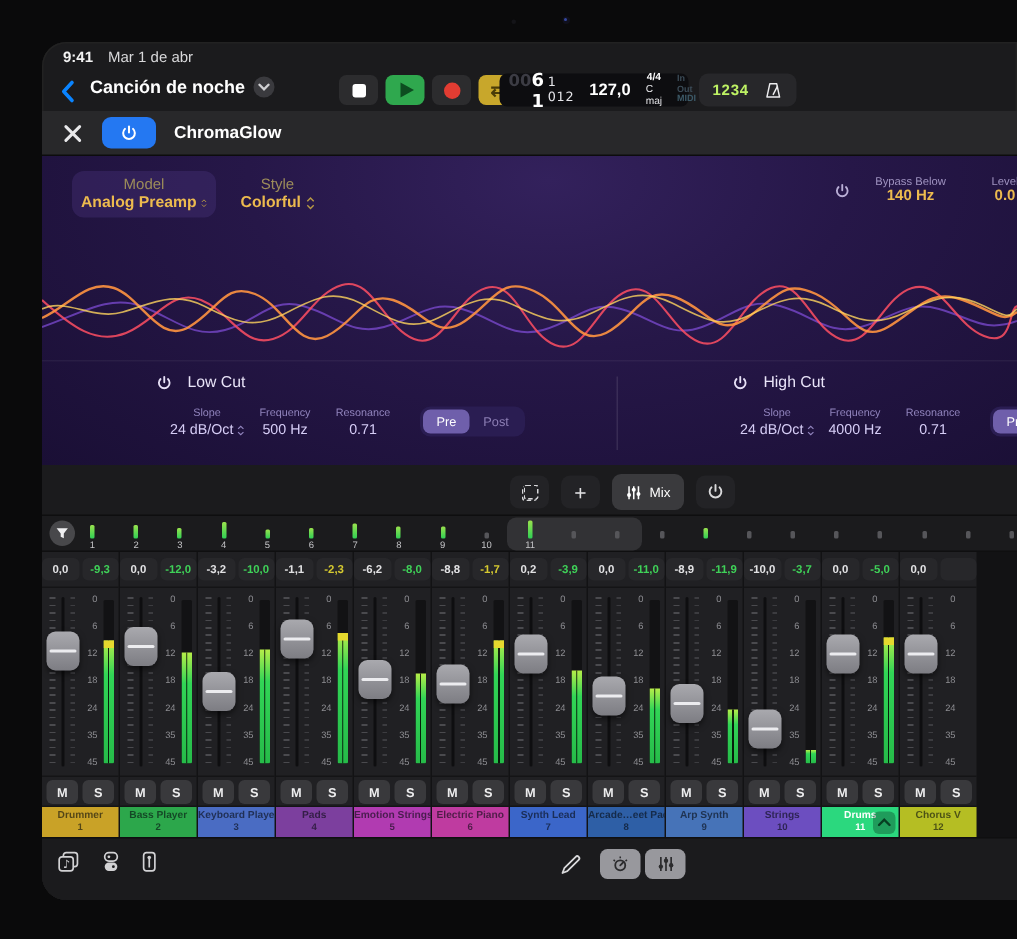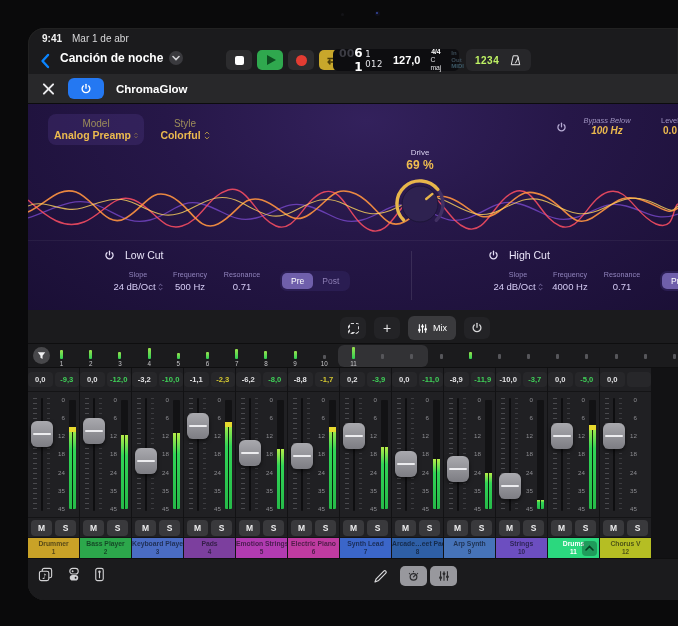--- a/index.html
+++ b/index.html
@@ -61,21 +61,21 @@
     background:radial-gradient(ellipse at 52% 8%, #33215c 0%, #261748 42%, #1a0f35 100%);}
   .waves{position:absolute;left:0;top:30px;z-index:0;}
   .panel{position:absolute;border-radius:8px;}
   .modelpanel{left:20px;top:10px;width:96px;background:rgba(82,58,138,.30);padding:4px 6px;text-align:center;}
   .stylepanel{left:122px;top:10px;width:70px;padding:4px 2px;text-align:center;}
   .plabel{font-size:10px;color:#9c8c5a;}
   .pvalue{font-size:10.5px;font-weight:bold;color:#ecba4e;white-space:nowrap;display:flex;align-items:center;justify-content:center;gap:3px;}
   .mutedlabel{font-size:7.5px;color:#9f93c0;}
   .goldval{font-size:10px;font-weight:bold;color:#ecba4e;}
   .bypwr{position:absolute;left:528px;top:18px;}
-  .byppanel{left:548px;top:12px;width:62px;text-align:center;font-style:italic;}
+  .byppanel{left:548px;top:12px;width:62px;text-align:center;}
   .lvlpanel{left:612px;top:12px;width:60px;text-align:center;}
   .drive{position:absolute;left:352px;top:44px;width:80px;text-align:center;z-index:2;}
   .drive .dlabel{font-size:8px;color:#d9d2f0;}
   .drive .dval{font-size:12px;font-weight:bold;color:#f0bd4f;margin-top:1px;}
   .knob{margin:5px auto 0;}
 
   .cutrow{position:absolute;left:0;right:0;bottom:0;height:70px;border-top:1px solid rgba(255,255,255,.05);z-index:1;}
   .cutdiv{position:absolute;left:383px;top:10px;bottom:10px;width:1px;background:rgba(255,255,255,.10);}
   .cutsec{position:absolute;top:6px;}
   .cutlow{left:68px;width:315px;}
@@ -260,37 +260,27 @@
       </div>
 
       <div class="bypwr">
         <svg width="11" height="11" viewBox="0 0 16 16">
           <path d="M8 1.8 V7" stroke="#b9aed6" stroke-width="1.8" stroke-linecap="round"></path>
           <path d="M4.4 3.9 a5.2 5.2 0 1 0 7.2 0" fill="none" stroke="#b9aed6" stroke-width="1.8" stroke-linecap="round"></path>
         </svg>
       </div>
       <div class="panel byppanel">
         <div class="mutedlabel">Bypass Below</div>
-        <div class="goldval">100 Hz</div>
+        <div class="goldval">140 Hz</div>
       </div>
       <div class="panel lvlpanel">
         <div class="mutedlabel">Level</div>
         <div class="goldval">0.0</div>
       </div>
 
-      <div class="drive">
-        <div class="dlabel">Drive</div>
-        <div class="dval">69 %</div>
-        <svg class="knob" width="54" height="54" viewBox="0 0 54 54">
-          <path d="M10.74,43.26 A23,23 0 1 1 43.26,43.26" fill="none" stroke="#413063" stroke-width="3.4" stroke-linecap="round"></path>
-          <path d="M10.74,43.26 A23,23 0 1 1 44.87,12.53" fill="none" stroke="#e8b64a" stroke-width="3.4" stroke-linecap="round"></path>
-          <circle cx="27" cy="27" r="18" fill="#2e2250" stroke="#1d1538" stroke-width="1"></circle>
-          <line x1="33.2" y1="22" x2="39.4" y2="16.9" stroke="#e8b64a" stroke-width="2.4" stroke-linecap="round"></line>
-        </svg>
-      </div>
 
       <div class="cutrow">
         <div class="cutdiv"></div>
 
         <div class="cutsec cutlow">
           <div class="cuthead">
             <svg width="11" height="11" viewBox="0 0 16 16">
               <path d="M8 1.8 V7" stroke="#e6e0f6" stroke-width="1.8" stroke-linecap="round"></path>
               <path d="M4.4 3.9 a5.2 5.2 0 1 0 7.2 0" fill="none" stroke="#e6e0f6" stroke-width="1.8" stroke-linecap="round"></path>
             </svg>

